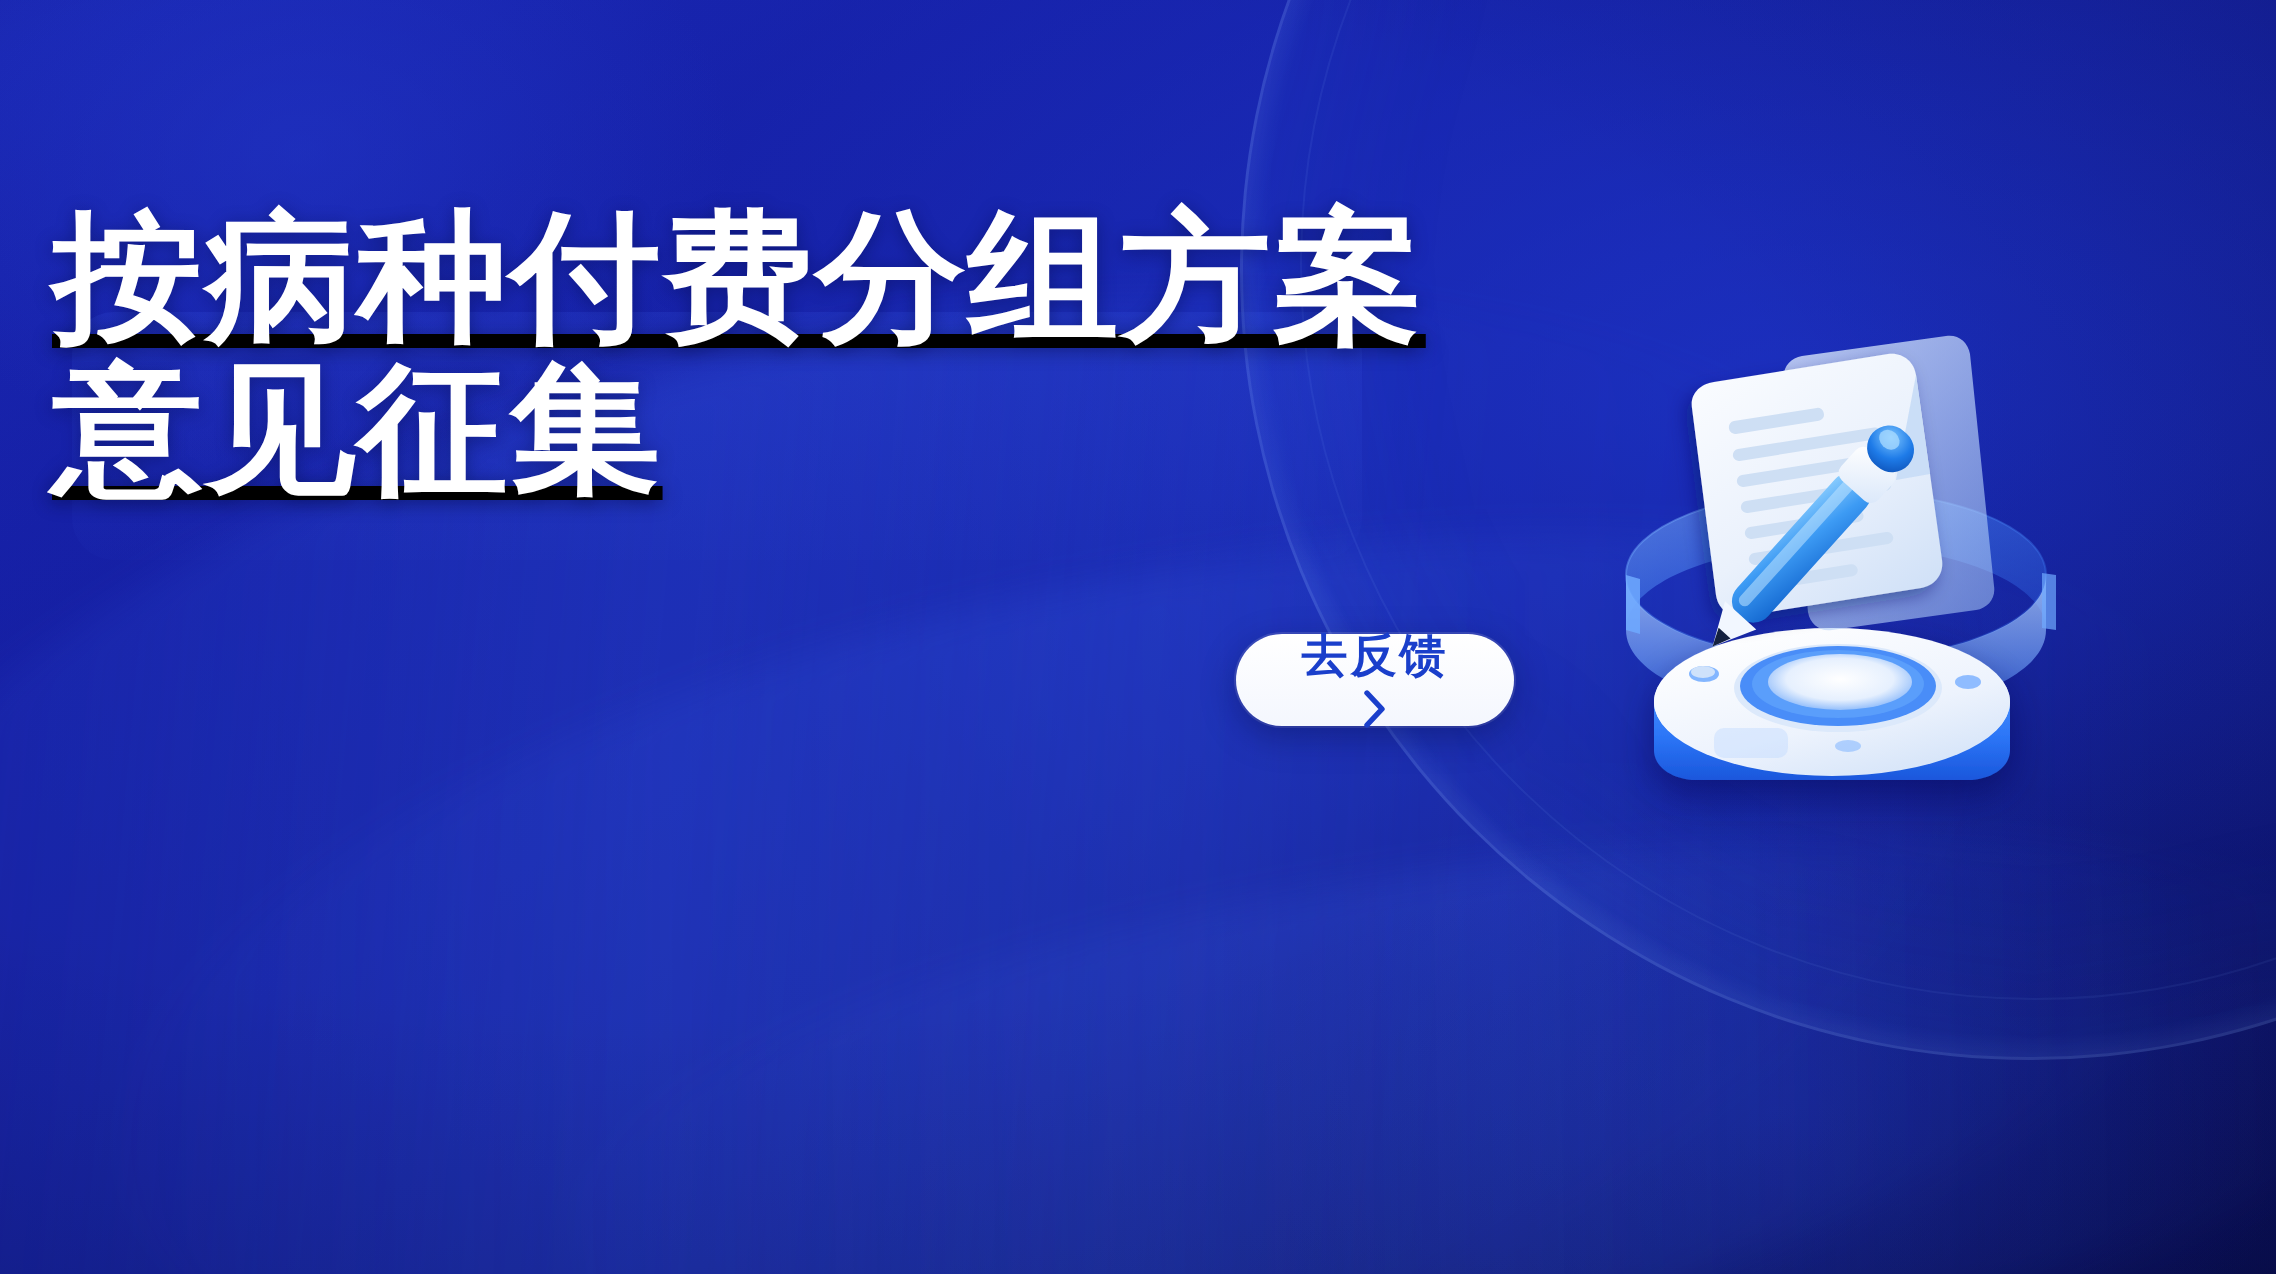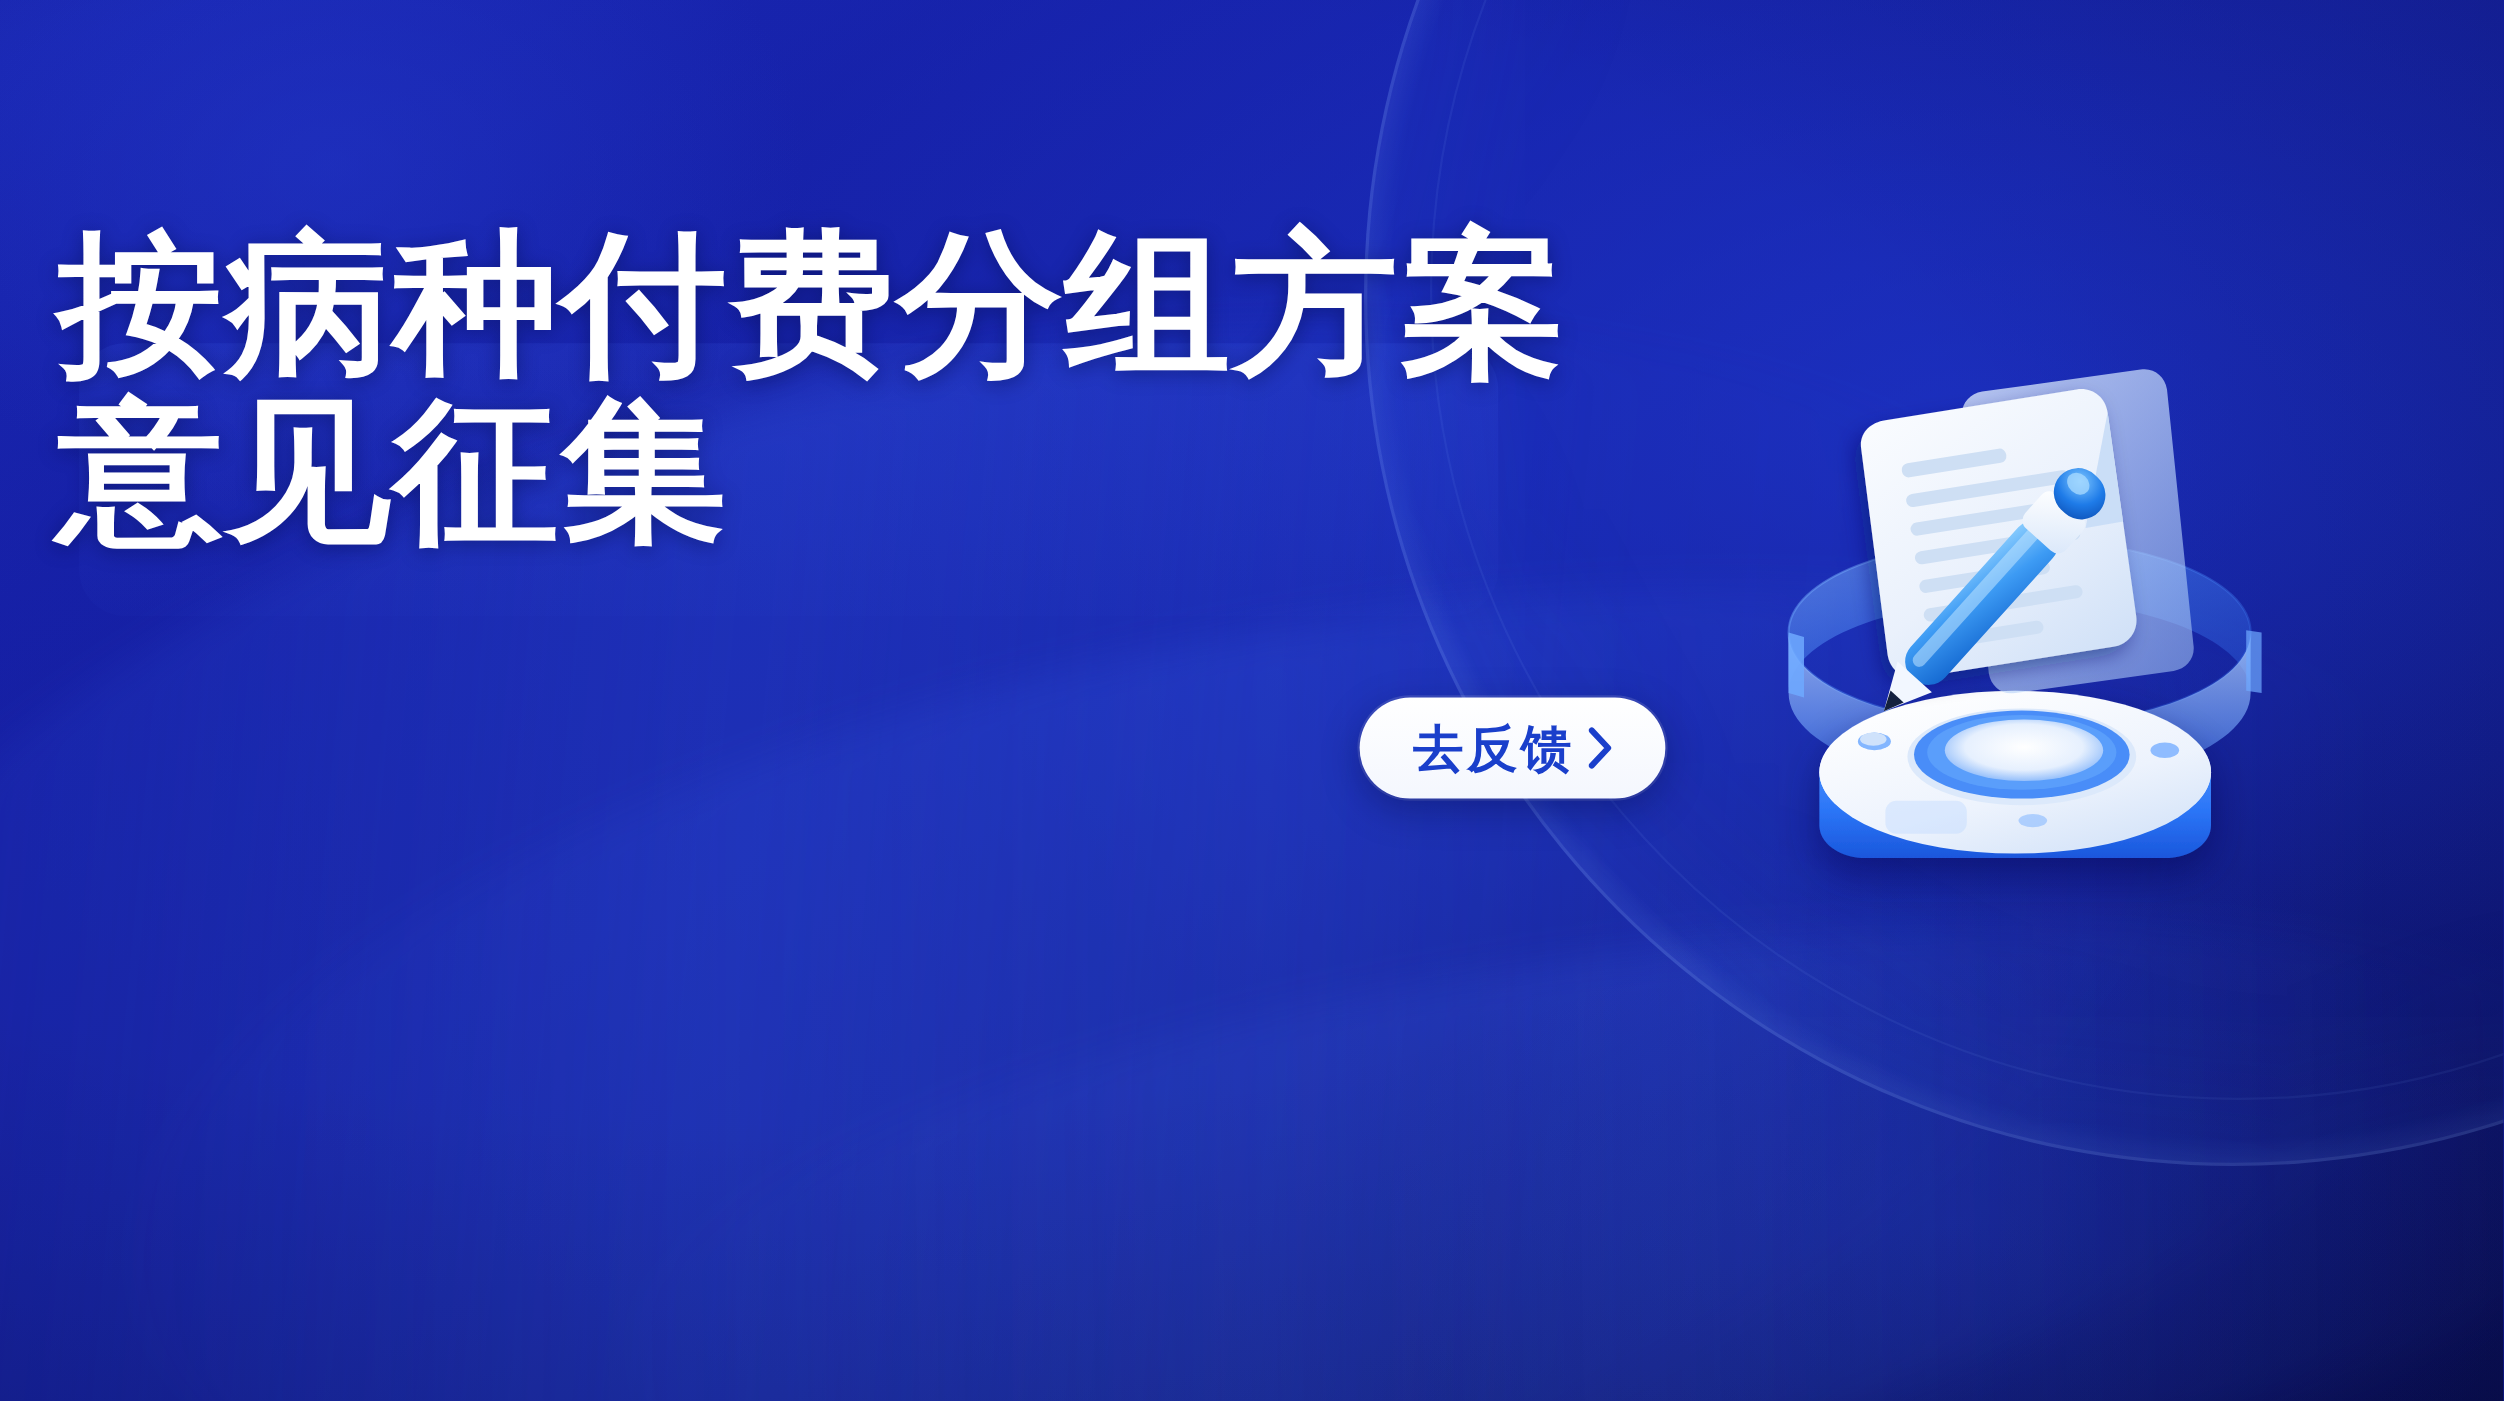--- a/index.html
+++ b/index.html
@@ -90,20 +90,21 @@
     border-radius:42px;
     background:linear-gradient(180deg, rgba(60,92,235,0.17) 0%, rgba(42,70,210,0.05) 100%);
   }
 
   
   .headline {
     position:absolute;
     left:52px; top:212px;
     width:1180px;
     z-index:6;
+    text-decoration:underline;
   }
   .headline-line {
     display:block;
     color:#FFFFFF;
     font-family:"Liberation Sans", sans-serif;
     font-weight:700;
     font-size:142px;
     line-height:130px;
     letter-spacing:2px;
     white-space:nowrap;
@@ -123,20 +124,21 @@
     display:flex;
     align-items:center;
     justify-content:center;
     gap:12px;
     border-radius:46px;
     background:linear-gradient(180deg, #FFFFFF 0%, #F4F7FE 100%);
     box-shadow:0 10px 34px rgba(6,14,80,0.42), 0 0 0 2px rgba(255,255,255,0.14);
     cursor:pointer;
     z-index:7;
     user-select:none;
+    flex-direction:column;
   }
   .cta-label {
     color:#1A3FCB;
     font-family:"Liberation Sans", sans-serif;
     font-weight:700;
     font-size:46px;
     line-height:1;
     letter-spacing:3px;
     white-space:nowrap;
   }

